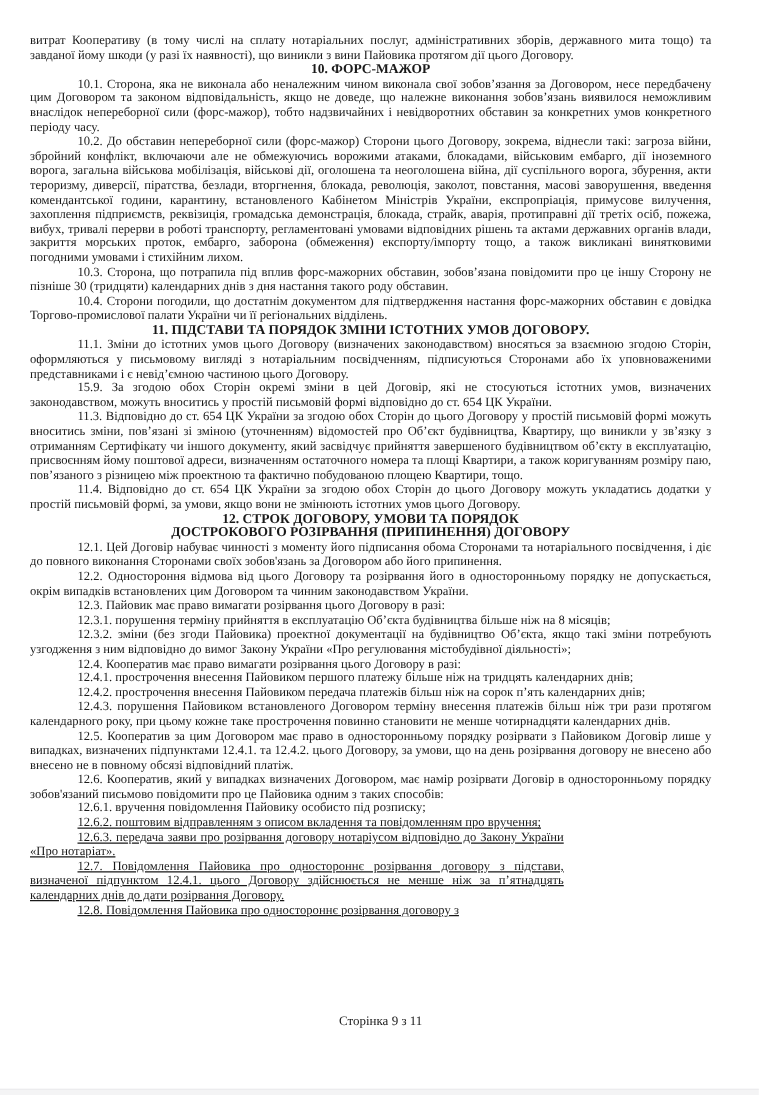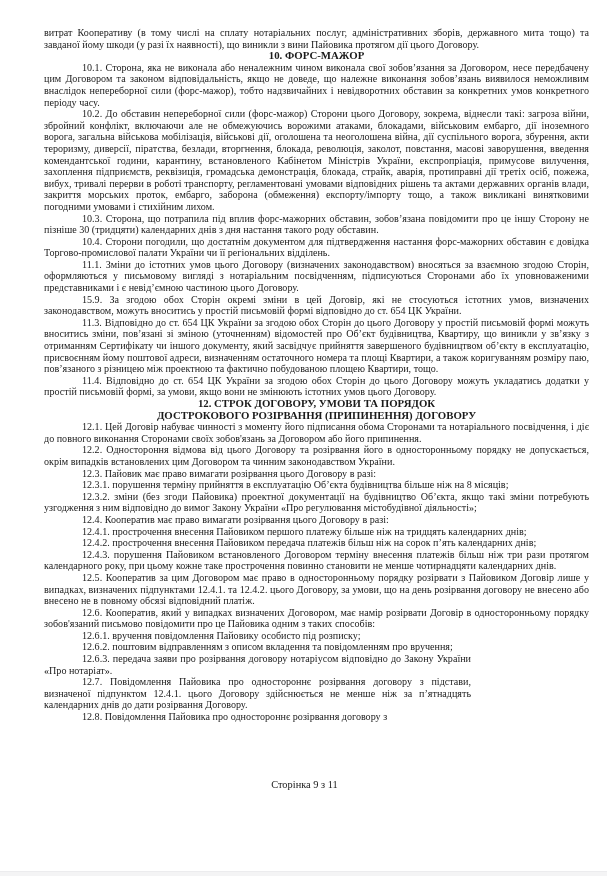--- a/index.html
+++ b/index.html
@@ -10,50 +10,51 @@
   body {
     position: relative;
     width: 607px;
     height: 876px;
     overflow: hidden;
     font-family: "Liberation Serif", "DejaVu Serif", serif;
     color: #1a1a1a;
   }
   .page-body {
     position: absolute;
-    left: 44px;
+    left: 24px;
     top: 27px;
     width: 545px;
     font-size: 10.1px;
     line-height: 11.6px;
     text-align: justify;
   }
   .para {
     margin: 0;
     text-indent: 38px;
   }
   .para.continued {
     text-indent: 0;
   }
   .para.narrow {
     margin-right: 118px;
+    text-decoration: underline;
   }
   .heading {
     margin: 0;
     text-indent: 0;
     text-align: center;
     font-weight: bold;
     font-size: 10.8px;
     line-height: 11.6px;
     font-family: Liberation Serif, serif;
   }
   .page-footer {
     position: absolute;
     left: 32px;
-    top: 779px;
+    top: 812px;
     width: 545px;
     text-align: center;
     font-size: 10.4px;
     line-height: 12px;
   }
   .scan-bottom-edge {
     position: absolute;
     left: 0;
     bottom: 0;
     width: 100%;
@@ -65,20 +66,21 @@
 </head>
 <body>
 
 <div class="page-body">
   <p class="para continued">витрат Кооперативу (в тому числі на сплату нотаріальних послуг, адміністративних зборів, державного мита тощо) та завданої йому шкоди (у разі їх наявності), що виникли з вини Пайовика протягом дії цього Договору.</p>
   <p class="heading">10. ФОРС-МАЖОР</p>
   <p class="para">10.1. Сторона, яка не виконала або неналежним чином виконала свої зобов’язання за Договором, несе передбачену цим Договором та законом відповідальність, якщо не доведе, що належне виконання зобов’язань виявилося неможливим внаслідок непереборної сили (форс-мажор), тобто надзвичайних і невідворотних обставин за конкретних умов конкретного періоду часу.</p>
   <p class="para">10.2. До обставин непереборної сили (форс-мажор) Сторони цього Договору, зокрема, віднесли такі: загроза війни, збройний конфлікт, включаючи але не обмежуючись ворожими атаками, блокадами, військовим ембарго, дії іноземного ворога, загальна військова мобілізація, військові дії, оголошена та неоголошена війна, дії суспільного ворога, збурення, акти тероризму, диверсії, піратства, безлади, вторгнення, блокада, революція, заколот, повстання, масові заворушення, введення комендантської години, карантину, встановленого Кабінетом Міністрів України, експропріація, примусове вилучення, захоплення підприємств, реквізиція, громадська демонстрація, блокада, страйк, аварія, протиправні дії третіх осіб, пожежа, вибух, тривалі перерви в роботі транспорту, регламентовані умовами відповідних рішень та актами державних органів влади, закриття морських проток, ембарго, заборона (обмеження) експорту/імпорту тощо, а також викликані винятковими погодними умовами і стихійним лихом.</p>
   <p class="para">10.3. Сторона, що потрапила під вплив форс-мажорних обставин, зобов’язана повідомити про це іншу Сторону не пізніше 30 (тридцяти) календарних днів з дня настання такого роду обставин.</p>
   <p class="para">10.4. Сторони погодили, що достатнім документом для підтвердження настання форс-мажорних обставин є довідка Торгово-промислової палати України чи її регіональних відділень.</p>
+  <p class="heading">11. ПІДСТАВИ ТА ПОРЯДОК ЗМІНИ ІСТОТНИХ УМОВ ДОГОВОРУ.</p>
   <p class="para">11.1. Зміни до істотних умов цього Договору (визначених законодавством) вносяться за взаємною згодою Сторін, оформляються у письмовому вигляді з нотаріальним посвідченням, підписуються Сторонами або їх уповноваженими представниками і є невід’ємною частиною цього Договору.</p>
   <p class="para">15.9. За згодою обох Сторін окремі зміни в цей Договір, які не стосуються істотних умов, визначених законодавством, можуть вноситись у простій письмовій формі відповідно до ст. 654 ЦК України.</p>
   <p class="para">11.3. Відповідно до ст. 654 ЦК України за згодою обох Сторін до цього Договору у простій письмовій формі можуть вноситись зміни, пов’язані зі зміною (уточненням) відомостей про Об’єкт будівництва, Квартиру, що виникли у зв’язку з отриманням Сертифікату чи іншого документу, який засвідчує прийняття завершеного будівництвом об’єкту в експлуатацію, присвоєнням йому поштової адреси, визначенням остаточного номера та площі Квартири, а також коригуванням розміру паю, пов’язаного з різницею між проектною та фактично побудованою площею Квартири, тощо.</p>
   <p class="para">11.4. Відповідно до ст. 654 ЦК України за згодою обох Сторін до цього Договору можуть укладатись додатки у простій письмовій формі, за умови, якщо вони не змінюють істотних умов цього Договору.</p>
   <p class="heading">12. СТРОК ДОГОВОРУ, УМОВИ ТА ПОРЯДОК</p>
   <p class="heading">ДОСТРОКОВОГО РОЗІРВАННЯ (ПРИПИНЕННЯ) ДОГОВОРУ</p>
   <p class="para">12.1. Цей Договір набуває чинності з моменту його підписання обома Сторонами та нотаріального посвідчення, і діє до повного виконання Сторонами своїх зобов'язань за Договором або його припинення.</p>
   <p class="para">12.2. Одностороння відмова від цього Договору та розірвання його в односторонньому порядку не допускається, окрім випадків встановлених цим Договором та чинним законодавством України.</p>
   <p class="para">12.3. Пайовик має право вимагати розірвання цього Договору в разі:</p>
   <p class="para">12.3.1. порушення терміну прийняття в експлуатацію Об’єкта будівництва більше ніж на 8 місяців;</p>

